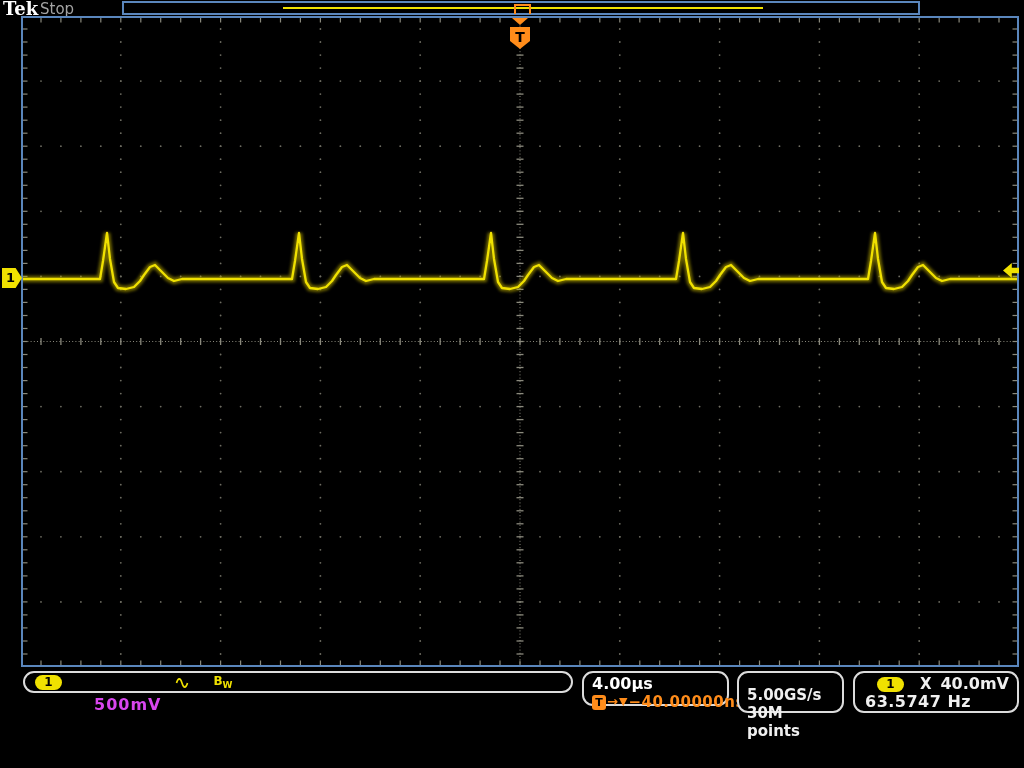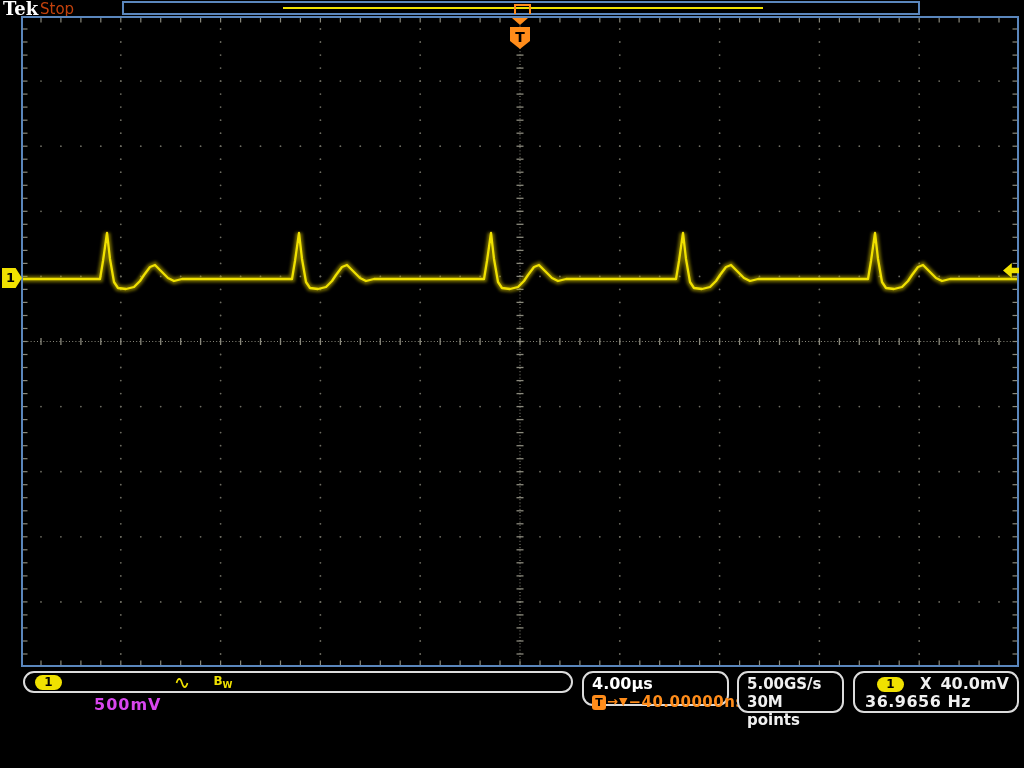--- a/index.html
+++ b/index.html
@@ -2,21 +2,21 @@
 <html><head>
 <meta charset="utf-8">
 <style>
   html,body{margin:0;padding:0;background:#000;}
   .screen{position:relative;width:1024px;height:768px;background:#000;overflow:hidden;
           font-family:"DejaVu Sans",sans-serif;}
 
   
   .tek-logo{position:absolute;left:3px;top:-2px;color:#fff;
             font-family:"DejaVu Serif",serif;font-weight:bold;font-size:18px;}
-  .acq-status{position:absolute;left:40px;top:0px;color:#c2410c;font-size:15px;}
+  .acq-status{position:absolute;left:40px;top:0px;color:#a3a3a3;font-size:15px;}
 
   .record-bar{position:absolute;left:122px;top:1px;width:798px;height:14px;
               border:2px solid #5a86bc;box-sizing:border-box;background:#000;}
   .record-line{position:absolute;left:159px;top:4px;width:480px;height:2px;background:#f0e100;}
   .record-bracket{position:absolute;left:390px;top:1px;width:17px;height:10px;box-sizing:border-box;
               border:2px solid #ff8c1a;border-bottom:none;background:transparent;}
 
   
   .grat{position:absolute;left:21px;top:16px;width:998px;height:651px;}
   .grat svg{display:block;}
@@ -42,21 +42,21 @@
 
   .tb-box{left:582px;top:671px;width:147px;height:35px;padding:2px 8px;}
   .tb-scale{font-size:16px;line-height:18px;color:#fff;}
   .tb-delay-row{display:flex;align-items:center;line-height:18px;color:#ff8c1a;}
   .t-icon{width:14px;height:15px;background:#ff8c1a;border-radius:3px;color:#000;
           font-size:11px;line-height:15px;text-align:center;font-weight:bold;flex:0 0 auto;}
   .tb-arrow{font-size:13px;margin-left:1px;}
   .tb-slope{font-size:11px;margin-left:1px;}
   .tb-delay{font-size:15px;margin-left:1px;letter-spacing:0.5px;}
 
-  .acq-box{left:737px;top:671px;width:107px;height:42px;padding:2px 8px;}
+  .acq-box{left:737px;top:671px;width:107px;height:42px;padding:13px 8px;}
   .acq-box div{font-size:15px;line-height:18px;}
 
   .trig-box{left:853px;top:671px;width:166px;height:42px;padding:2px 8px;}
   .trig-row1{display:flex;align-items:center;line-height:18px;padding-left:14px;}
   .trig-slope{font-size:15px;margin-left:16px;color:#f0f0f0;}
   .trig-level{margin-left:auto;font-size:16px;}
   .trig-row2{font-size:16px;line-height:18px;padding-left:2px;letter-spacing:0.5px;}
 
   .date-box{left:908px;top:727px;width:112px;height:39px;padding:1px 6px;border-radius:8px;}
   .date-box div{font-size:15px;line-height:17px;letter-spacing:0.2px;}
@@ -1242,17 +1242,17 @@
     <div>5.00GS/s</div>
     <div>30M points</div>
   </div>
 
   <div class="box trig-box">
     <div class="trig-row1">
       <span class="badge">1</span>
       <span class="trig-slope">X</span>
       <span class="trig-level">40.0mV</span>
     </div>
-    <div class="trig-row2">36.9656 Hz</div>
+    <div class="trig-row2">63.5747 Hz</div>
   </div>
 
 
 </div>
 
 </body></html>

